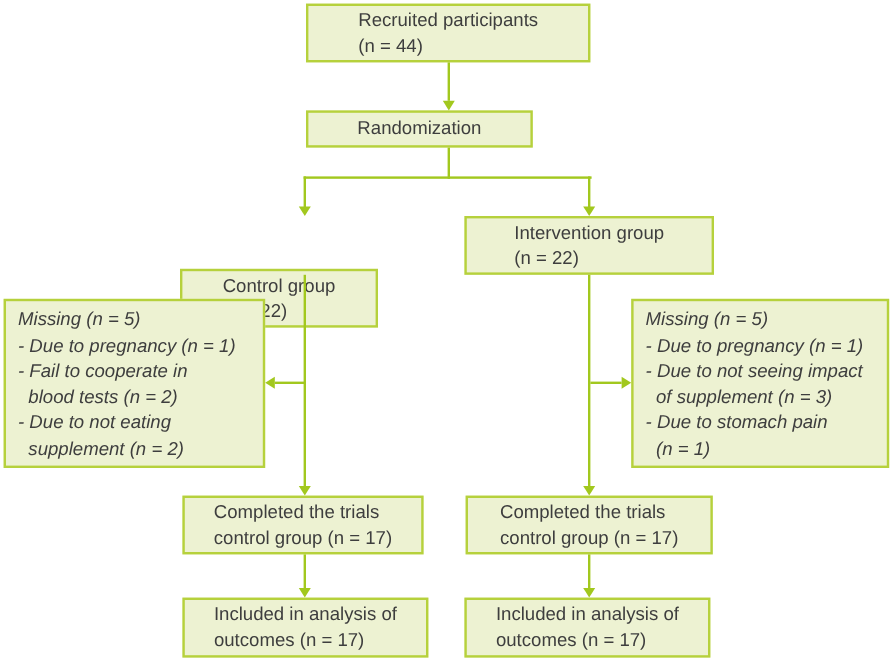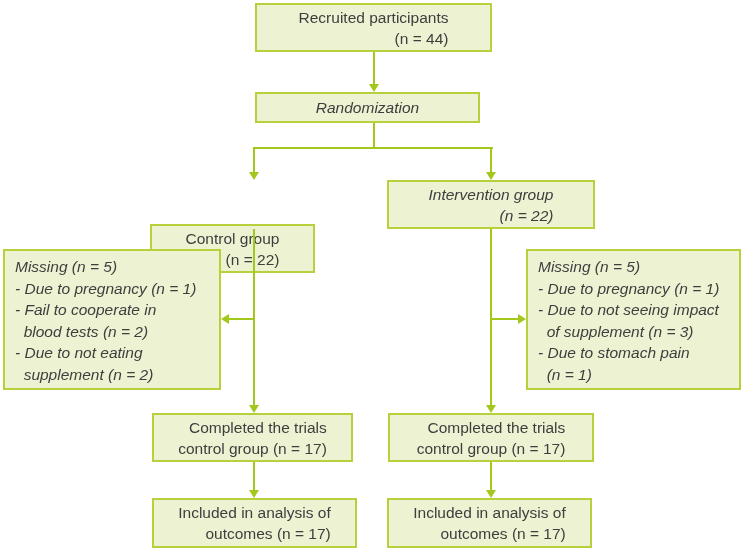--- a/index.html
+++ b/index.html
@@ -20,21 +20,21 @@
     box-sizing: border-box;
     background: var(--box-fill, #edf2d2);
     border: 2px solid var(--box-border, #b6d13c);
     color: var(--text, #3e3e3e);
     font-size: 15.5px;
   }
   .box.center {
     display: flex;
     align-items: center;
     justify-content: center;
-    text-align: right;
+    text-align: left;
     white-space: pre-line;
     line-height: 21px;
   }
   .box.left {
     white-space: pre-wrap;
     padding: 5px 6px 5px 10px;
     line-height: 21.5px;
     font-style: italic;
   }
   .line {
@@ -63,26 +63,26 @@
   }
 </style>
 </head>
 <body>
 
 <div class="canvas">
 
   <div class="box center" style="left:255px; top:3px; width:237px; height:49px;">Recruited participants
 (n = 44)</div>
 
-  <div class="box center" style="left:255px; top:92px; width:225px; height:31px;font-style:italic;">Randomization</div>
+  <div class="box center" style="left:255px; top:92px; width:189px; height:31px;">Randomization</div>
 
   <div class="box center" style="left:150px; top:180px; width:165px; height:49px;margin-top:44px;">Control group
 (n = 22)</div>
 
-  <div class="box center" style="left:387px; top:180px; width:208px; height:49px;font-style:italic;">Intervention group
+  <div class="box center" style="left:387px; top:180px; width:208px; height:49px;">Intervention group
 (n = 22)</div>
 
   <div class="box left" style="left:3px; top:249px; width:218px; height:141px;">Missing (n = 5)
 - Due to pregnancy (n = 1)
 - Fail to cooperate in
   blood tests (n = 2)
 - Due to not eating
   supplement (n = 2)</div>
 
   <div class="box left" style="left:526px; top:249px; width:215px; height:141px;">Missing (n = 5)

